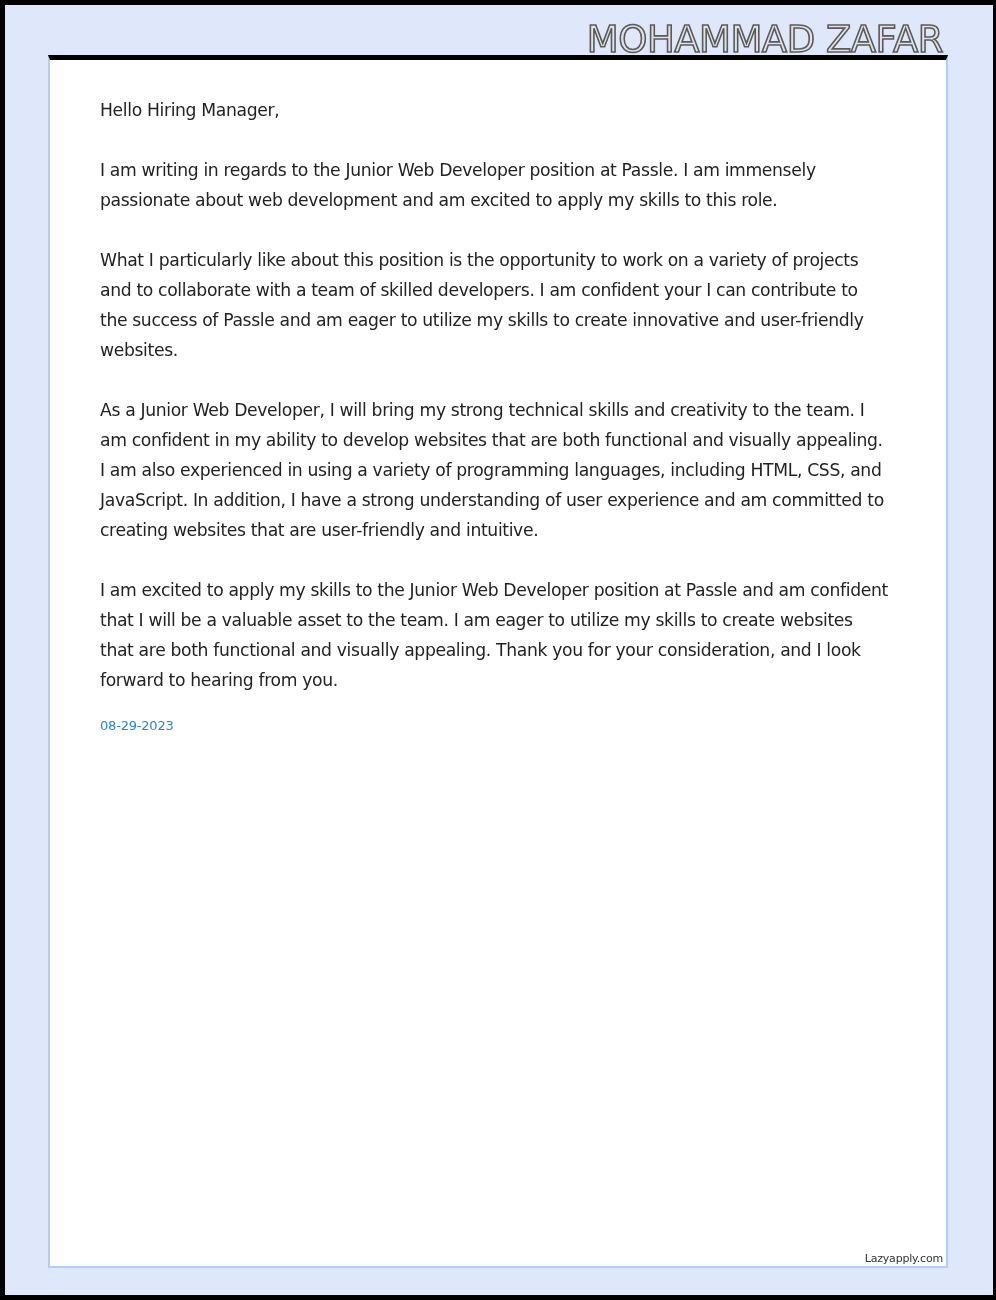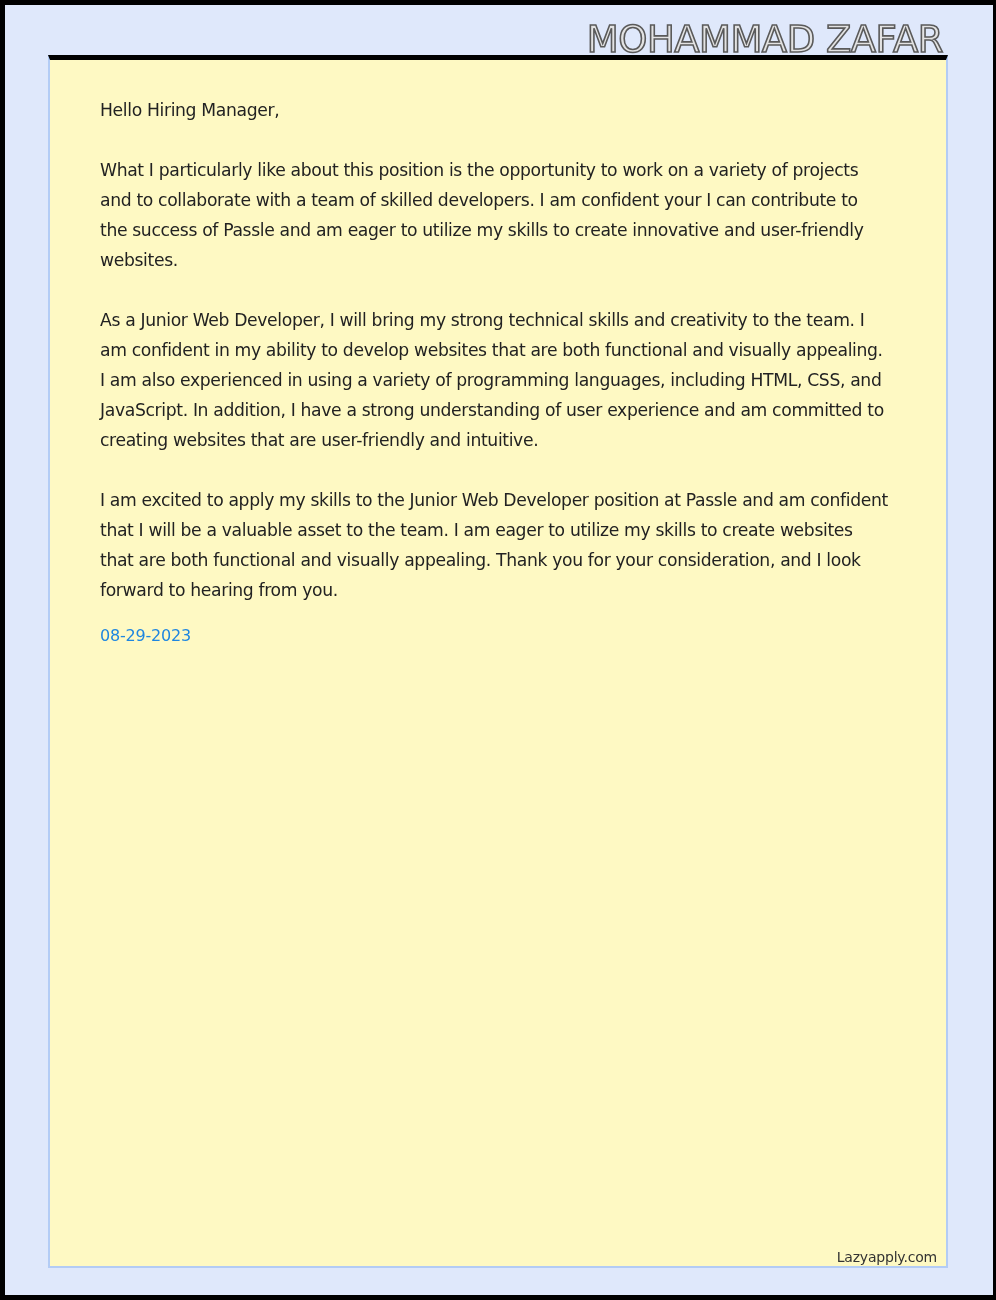--- a/index.html
+++ b/index.html
@@ -33,21 +33,21 @@
       color: #e3e3e3;
       -webkit-text-stroke: 1.6px #5a5a5a;
       white-space: nowrap;
     }
     .page {
       position: absolute;
       left: 43px;
       top: 50px;
       width: 896px;
       height: 1206px;
-      background: #fef9c3;
+      background: #ffffff;
       border-left: 2px solid #b3ccf5;
       border-right: 2px solid #b3ccf5;
       border-bottom: 2px solid #b3ccf5;
       border-top: 5px solid #000000;
     }
     .letter {
       position: absolute;
       left: 50px;
       top: 35px;
       width: 790px;
@@ -58,42 +58,43 @@
       letter-spacing: -0.35px;
     }
     .letter p {
       margin: 0 0 30px 0;
     }
     .letter p.last {
       margin-bottom: 16px;
     }
     .date {
       color: #1e86e0;
-      font-size: 16px;
+      font-size: 13px;
       line-height: 30px;
       letter-spacing: -0.2px;
     }
     .footer {
       position: absolute;
-      right: 9px;
+      right: 3px;
       bottom: 1px;
-      font-size: 14px;
+      font-size: 11px;
       color: #333333;
       letter-spacing: -0.2px;
     }
   </style>
 </head>
 <body>
 
 <div class="frame">
   <div class="name">MOHAMMAD ZAFAR</div>
 
   <div class="page">
     <div class="letter">
       <p>Hello Hiring Manager,</p>
+      <p>I am writing in regards to the Junior Web Developer position at Passle. I am immensely passionate about web development and am excited to apply my skills to this role.</p>
       <p>What I particularly like about this position is the opportunity to work on a variety of projects and to collaborate with a team of skilled developers. I am confident your I can contribute to the success of Passle and am eager to utilize my skills to create innovative and user-friendly websites.</p>
       <p>As a Junior Web Developer, I will bring my strong technical skills and creativity to the team. I am confident in my ability to develop websites that are both functional and visually appealing. I am also experienced in using a variety of programming languages, including HTML, CSS, and JavaScript. In addition, I have a strong understanding of user experience and am committed to creating websites that are user-friendly and intuitive.</p>
       <p class="last">I am excited to apply my skills to the Junior Web Developer position at Passle and am confident that I will be a valuable asset to the team. I am eager to utilize my skills to create websites that are both functional and visually appealing. Thank you for your consideration, and I look forward to hearing from you.</p>
       <div class="date">08-29-2023</div>
     </div>
     <div class="footer">Lazyapply.com</div>
   </div>
 </div>
 
 </body></html>

